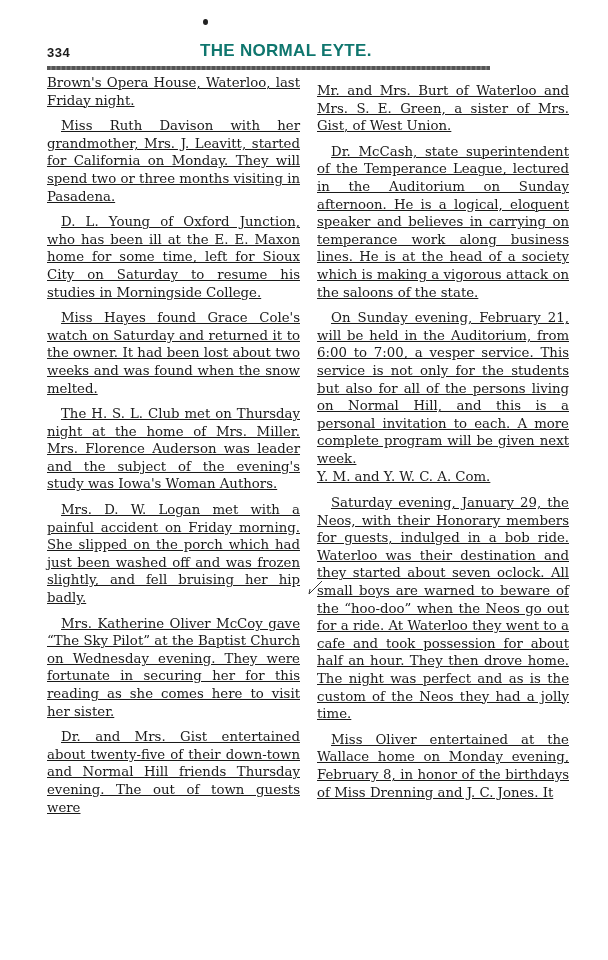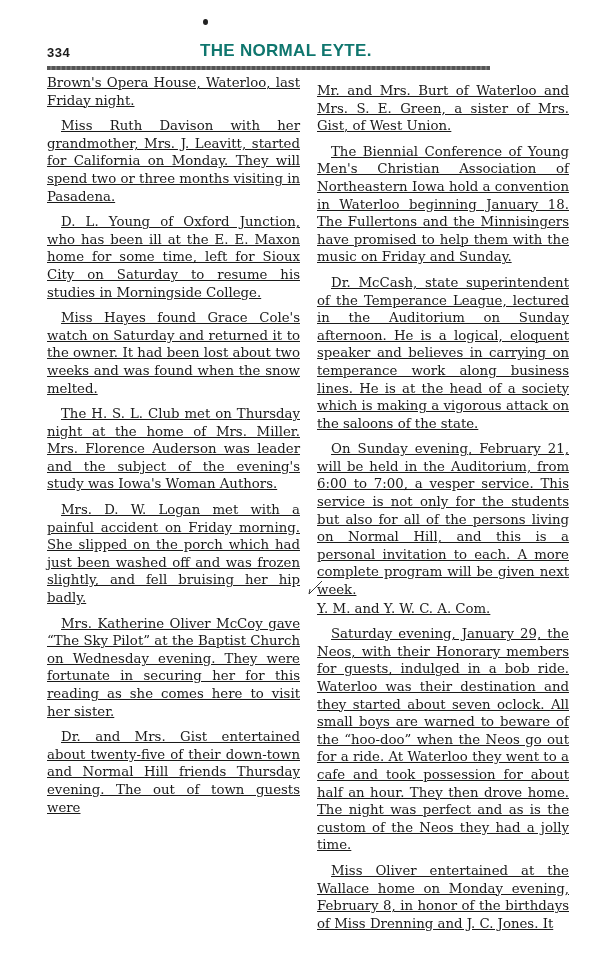--- a/index.html
+++ b/index.html
@@ -46,21 +46,20 @@
     <p class="para">D. L. Young of Oxford Junction, who has been ill at the E. E. Maxon home for some time, left for Sioux City on Saturday to resume his studies in Morningside College.</p>
     <p class="para">Miss Hayes found Grace Cole's watch on Saturday and returned it to the owner. It had been lost about two weeks and was found when the snow melted.</p>
     <p class="para">The H. S. L. Club met on Thursday night at the home of Mrs. Miller. Mrs. Florence Auderson was leader and the subject of the evening's study was Iowa's Woman Authors.</p>
     <p class="para">Mrs. D. W. Logan met with a painful accident on Friday morning. She slipped on the porch which had just been washed off and was frozen slightly, and fell bruising her hip badly.</p>
     <p class="para">Mrs. Katherine Oliver McCoy gave “The Sky Pilot” at the Baptist Church on Wednesday evening. They were fortunate in securing her for this reading as she comes here to visit her sister.</p>
     <p class="para">Dr. and Mrs. Gist entertained about twenty-five of their down-town and Normal Hill friends Thursday evening. The out of town guests were</p>
   </div>
 
   <div class="col col-right">
     <p class="para noindent">Mr. and Mrs. Burt of Waterloo and Mrs. S. E. Green, a sister of Mrs. Gist, of West Union.</p>
-    <p class="para">The Biennial Conference of Young Men's Christian Association of Northeastern Iowa hold a convention in Waterloo beginning January 18. The Fullertons and the Minnisingers have promised to help them with the music on Friday and Sunday.</p>
     <p class="para">Dr. McCash, state superintendent of the Temperance League, lectured in the Auditorium on Sunday afternoon. He is a logical, eloquent speaker and believes in carrying on temperance work along business lines. He is at the head of a society which is making a vigorous attack on the saloons of the state.</p>
     <p class="para">On Sunday evening, February 21, will be held in the Auditorium, from 6:00 to 7:00, a vesper service. This service is not only for the students but also for all of the persons living on Normal Hill, and this is a personal invitation to each. A more complete program will be given next week.</p>
     <p class="para sig">Y. M. and Y. W. C. A. Com.</p>
     <p class="para">Saturday evening, January 29, the Neos, with their Honorary members for guests, indulged in a bob ride. Waterloo was their destination and they started about seven oclock. All small boys are warned to beware of the “hoo-doo” when the Neos go out for a ride. At Waterloo they went to a cafe and took possession for about half an hour. They then drove home. The night was perfect and as is the custom of the Neos they had a jolly time.</p>
     <p class="para">Miss Oliver entertained at the Wallace home on Monday evening, February 8, in honor of the birthdays of Miss Drenning and J. C. Jones. It</p>
   </div>
 
   <svg class="mark" viewBox="0 0 16 16">
     <line x1="15" y1="1" x2="2" y2="14" stroke="#333" stroke-width="1"></line>
     <line x1="2" y1="14" x2="3" y2="9" stroke="#333" stroke-width="1"></line>

